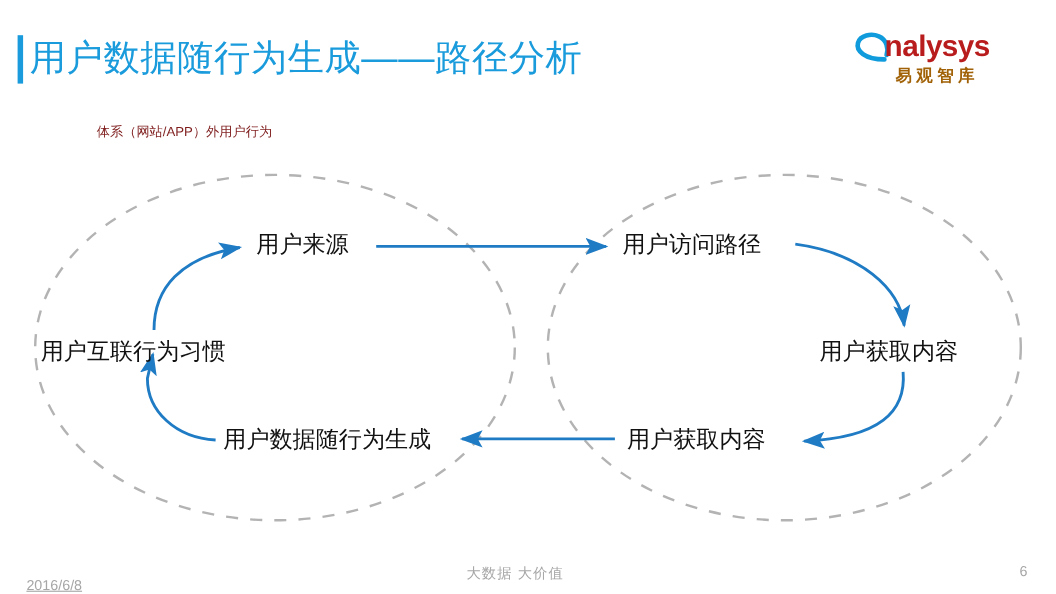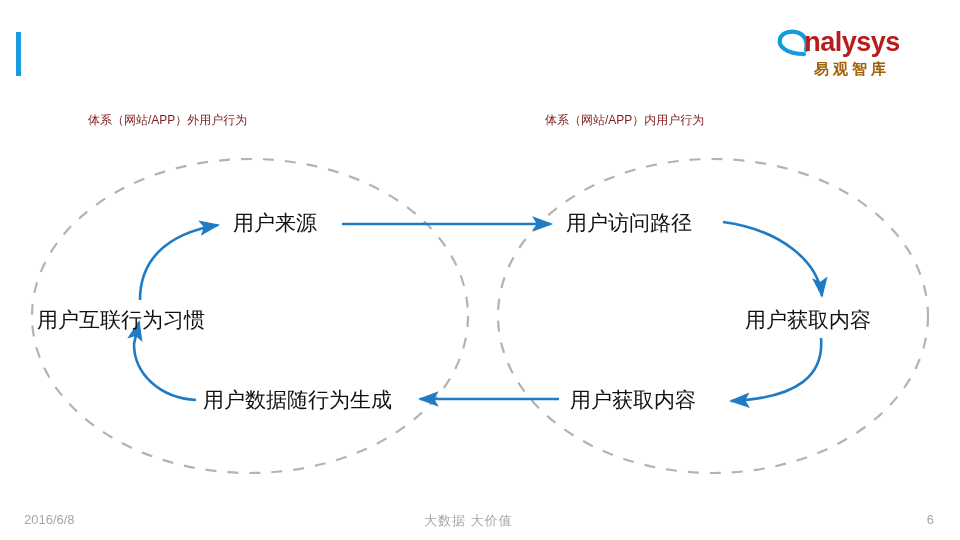--- a/index.html
+++ b/index.html
@@ -113,41 +113,41 @@
   .n-get-content   { left: 745px; top: 309px; }
   .n-leave-page    { left: 570px; top: 389px; }
 
   
   .footer-text {
     position: absolute;
     font-size: 13px;
     color: #a6a6a6;
     white-space: nowrap;
   }
-  .f-date { left: 24px;  top: 512px; }
+  .f-date { left: 24px;  top: 524px; text-decoration: underline; }
   .f-slogan { left: 424px; top: 512px; letter-spacing: 1px; }
   .f-page { right: 26px; top: 512px; }
 </style>
 </head>
 <body>
 
 <div id="slide">
 
   <div class="title-bar"></div>
+  <div class="title-text">用户数据随行为生成——路径分析</div>
 
   <div class="logo">
     <svg class="logo-mark" viewBox="0 0 168 32">
       <path d="M36 26 C18 26 10 18 12 11 C14 4 24 2 31 5 C38 8 40 16 38 22" fill="none" stroke="#0f9bdc" stroke-width="4.2" stroke-linecap="round"></path>
     </svg>
     <div class="logo-word">nalysys</div>
     <div class="logo-sub">易观智库</div>
   </div>
 
   <div class="group-caption caption-left">体系（网站/APP）外用户行为</div>
-  <div class="group-caption caption-right">体系（网站/APP）内用户行为</div>
 
   <svg id="diagram" viewBox="0 0 960 540">
     <defs>
       <marker id="ah" markerWidth="9" markerHeight="9" refX="7.2" refY="3.4" orient="auto" markerUnits="strokeWidth">
         <path d="M0,0.4 L8,3.4 L0,6.4 L1.7,3.4 Z" fill="#1f7bc4"></path>
       </marker>
     </defs>
 
     <ellipse cx="250" cy="316" rx="218" ry="157" fill="none" stroke="#b3b3b3" stroke-width="2.2" stroke-dasharray="11 11"></ellipse>
     <ellipse cx="713" cy="316" rx="215" ry="157" fill="none" stroke="#b3b3b3" stroke-width="2.2" stroke-dasharray="11 11"></ellipse>

